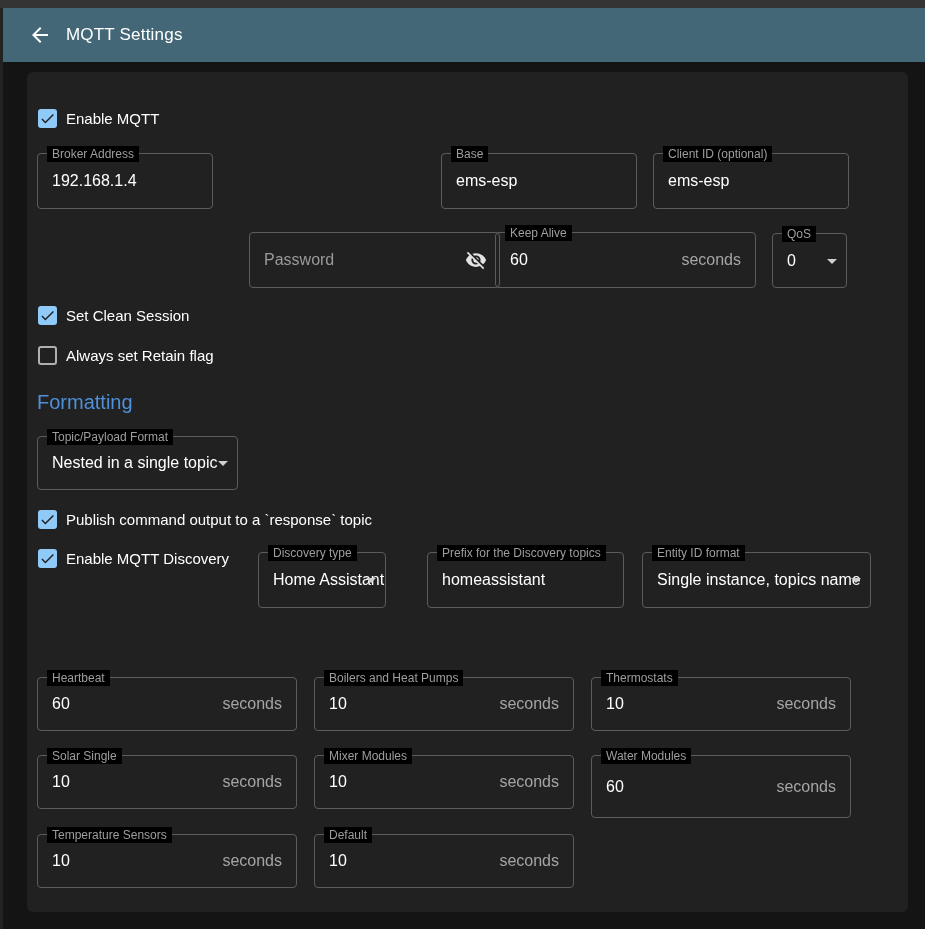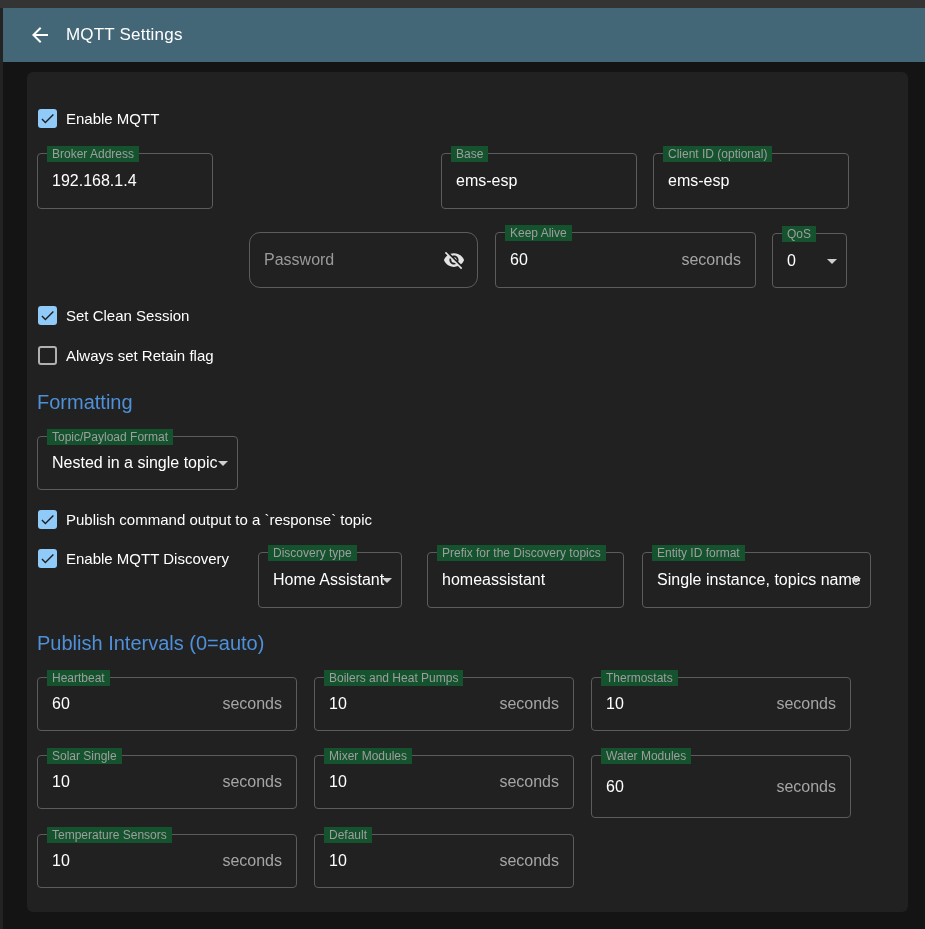--- a/index.html
+++ b/index.html
@@ -25,21 +25,21 @@
   
   .cb { position:absolute; width:19px; height:19px; border-radius:3px; cursor:pointer; }
   .cb.checked { background:#90caf9; }
   .cb.checked svg { position:absolute; left:1px; top:1px; }
   .cb.unchecked { border:2px solid #b0b0b0; background:transparent; }
   .cb-label { position:absolute; font-size:15px; font-weight:500; color:#fff; line-height:20px; white-space:nowrap;text-align:right; }
 
   
   .tf { position:absolute; border:1px solid #5c5c5c; border-radius:4px; height:56px; }
   .tf-label {
-    position:absolute; top:-8px; left:9px; background:#14532d; padding:0 5px;
+    position:absolute; top:-8px; left:9px; background:#000000; padding:0 5px;
     font-size:12px; color:#9e9e9e; line-height:16px; white-space:nowrap;
   }
   .tf-input {
     width:100%; height:100%; background:transparent; border:none; outline:none;
     color:#fff; font-size:16px; padding:0 14px; font-family:inherit;
   }
   .tf-input.with-suffix { padding-right:80px; }
   .tf-input.with-icon { padding-right:46px; }
   .tf-input::placeholder { color:#9a9a9a; opacity:1; }
   .tf-suffix {
@@ -99,21 +99,21 @@
   </div>
   <div class="tf" style="left:414px; top:81px; width:196px;">
     <span class="tf-label">Base</span>
     <input class="tf-input" value="ems-esp" style="">
   </div>
   <div class="tf" style="left:626px; top:81px; width:196px;">
     <span class="tf-label">Client ID (optional)</span>
     <input class="tf-input" value="ems-esp" style="">
   </div>
 
-  <div class="tf" style="left:222px; top:160px; width:229px;border-radius:11px;">
+  <div class="tf" style="left:222px; top:160px; width:251px;">
     <input class="tf-input with-icon" type="password" placeholder="Password" style="">
     <div class="tf-icon-btn">
       <span style="display:flex;">
         <svg width="22" height="22" viewBox="0 0 24 24">
             <path fill="#e3e3e3" d="M12 7c2.76 0 5 2.24 5 5 0 .65-.13 1.26-.36 1.83l2.92 2.92c1.51-1.26 2.7-2.89 3.43-4.75-1.73-4.39-6-7.5-11-7.5-1.4 0-2.74.25-3.98.7l2.16 2.16C10.74 7.13 11.35 7 12 7zM2 4.27l2.28 2.28.46.46C3.08 8.3 1.78 10.02 1 12c1.73 4.39 6 7.5 11 7.5 1.55 0 3.03-.3 4.38-.84l.42.42L19.73 22 21 20.73 3.27 3 2 4.27zM7.53 9.8l1.55 1.55c-.05.21-.08.43-.08.65 0 1.66 1.34 3 3 3 .22 0 .44-.03.65-.08l1.55 1.55c-.67.33-1.41.53-2.2.53-2.76 0-5-2.24-5-5 0-.79.2-1.53.53-2.2zm4.31-.78l3.15 3.15.02-.16c0-1.66-1.34-3-3-3l-.17.01z"></path>
           </svg>
       </span>
     </div>
   </div>
   <div class="tf" style="left:468px; top:160px; width:261px;">
@@ -158,36 +158,35 @@
 
   <div class="cb checked" style="left:11px; top:477px;">
     <span>
       <svg width="17" height="17" viewBox="0 0 24 24">
           <path fill="#1f1f1f" d="M9 16.17L4.83 12l-1.42 1.41L9 19 21 7l-1.41-1.41z"></path>
         </svg>
     </span>
   </div>
   <div class="cb-label" style="left:39px; top:477px;">Enable MQTT Discovery</div>
 
-  <div class="sel" style="left:231px; top:480px; width:144px; height:56px;">
+  <div class="sel" style="left:231px; top:480px; width:128px; height:56px;">
     <span class="tf-label">Discovery type</span>
     <span class="sel-value">Home Assistant</span>
     <span class="sel-caret"></span>
   </div>
   <div class="tf" style="left:400px; top:480px; width:197px;">
     <span class="tf-label">Prefix for the Discovery topics</span>
     <input class="tf-input" value="homeassistant" style="">
   </div>
   <div class="sel" style="left:615px; top:480px; width:229px; height:56px;">
     <span class="tf-label">Entity ID format</span>
     <span class="sel-value">Single instance, topics name</span>
     <span class="sel-caret"></span>
   </div>
 
-  <div class="section-heading" style="left:10px; top:560px;">Publish Intervals (0=auto)</div>
 
   <div class="tf" style="left:10px; top:605px; width:260px; height:54px;">
     <span class="tf-label">Heartbeat</span>
     <input class="tf-input with-suffix" value="60" style="">
     <span class="tf-suffix">seconds</span>
   </div>
   <div class="tf" style="left:287px; top:605px; width:260px; height:54px;">
     <span class="tf-label">Boilers and Heat Pumps</span>
     <input class="tf-input with-suffix" value="10" style="">
     <span class="tf-suffix">seconds</span>

